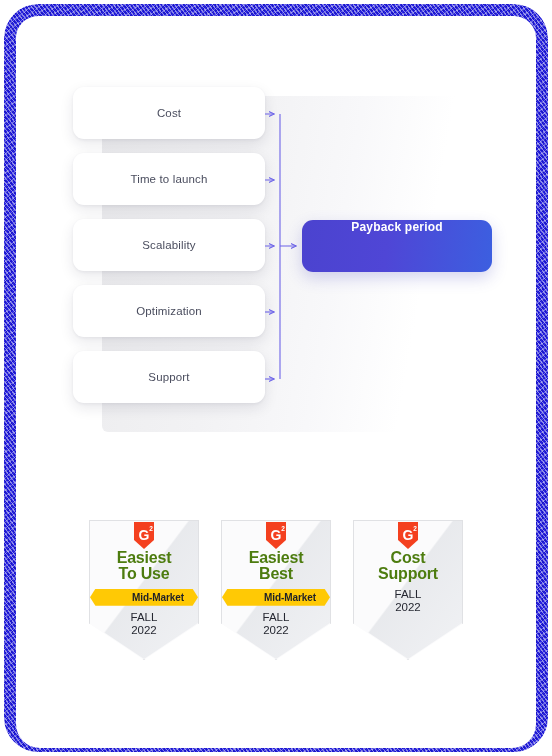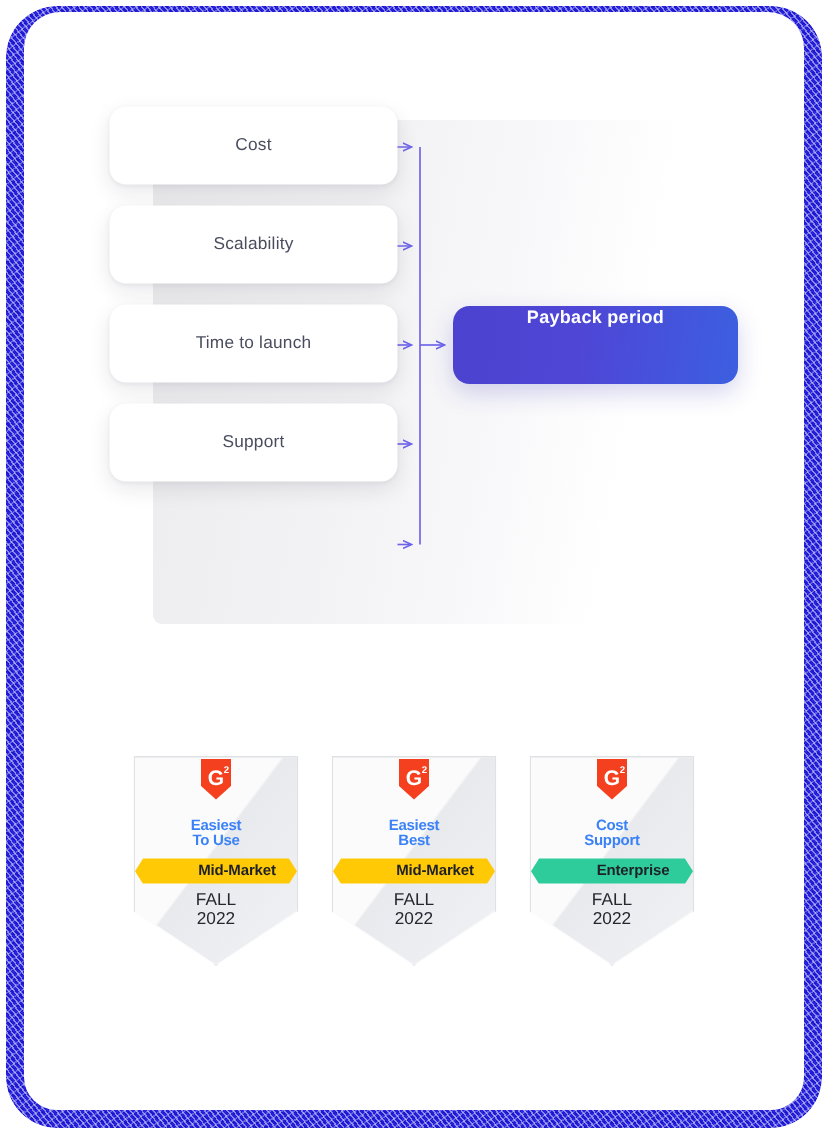--- a/index.html
+++ b/index.html
@@ -53,21 +53,21 @@
       repeating-linear-gradient(-38deg, rgba(255,255,255,.35) 0 1px, rgba(10,6,150,.5) 1px 2px, rgba(0,0,0,0) 2px 5px);
     mix-blend-mode: screen;
     opacity: .85;
     pointer-events: none;
   }
 
   
   .page {
     position: absolute;
     left: 16px;
-    top: 8px;
+    top: 24px;
     width: 520px;
     height: 724px;
     background: #ffffff;
     border-radius: 24px;
     overflow: hidden;
   }
 
   
   .diagram {
     position: absolute;
@@ -180,25 +180,25 @@
     align-items: center;
     z-index: 2;
   }
   .g2-logo {
     width: 24px;
     height: 28px;
     margin-top: 2px;
     position: relative;
   }
   .badge-title {
-    margin-top: 12px;
+    margin-top: 0;
     text-align: center;
-    font-size: 10px;
+    font-size: 16px;
     font-weight: bold;
-    color: #3b82f6;
+    color: #4d7c0f;
     line-height: 1.02;
     letter-spacing: -.2px;
   }
   .badge-title span { display: block; }
   .ribbon {
     position: relative;
     margin-top: 6px;
     width: 108px;
     height: 17px;
     display: flex;
@@ -240,24 +240,27 @@
 
     <div class="diagram">
 
       <div class="diagram-backdrop"></div>
 
       <div class="cards">
         <div class="card">
           <span class="card-label">Cost</span>
         </div>
         <div class="card">
+          <span class="card-label">Time to launch</span>
+        </div>
+        <div class="card">
           <span class="card-label">Scalability</span>
         </div>
         <div class="card">
-          <span class="card-label">Time to launch</span>
+          <span class="card-label">Optimization</span>
         </div>
         <div class="card">
           <span class="card-label">Support</span>
         </div>
       </div>
 
       <svg class="connector-svg" viewBox="0 0 520 400">
         <defs>
           <marker id="arrow" markerWidth="6" markerHeight="6" refX="5" refY="3" orient="auto" markerUnits="strokeWidth">
             <path d="M0,0.6 L5.4,3 L0,5.4" fill="none" stroke="#6c63e8" stroke-width="1"></path>
@@ -345,24 +348,20 @@
             <svg viewBox="0 0 24 28" width="24" height="28">
               <path d="M2,0 L22,0 L22,18 L12,27 L2,18 Z" fill="#f4401f"></path>
               <text x="12" y="17.5" font-family="'Liberation Sans',sans-serif" font-size="14" font-weight="bold" fill="#ffffff" text-anchor="middle">G</text>
               <text x="19" y="9" font-family="'Liberation Sans',sans-serif" font-size="6.5" font-weight="bold" fill="#ffffff" text-anchor="middle">2</text>
             </svg>
           </div>
           <div class="badge-title">
             <span>Cost</span>
             <span>Support</span>
           </div>
-          <div class="ribbon">
-            <div class="ribbon-bg" style="background:#2ecc9b"></div>
-            <span class="ribbon-text">Enterprise</span>
-          </div>
           <div class="badge-season">
             <span>FALL</span>
             <span>2022</span>
           </div>
         </div>
       </div>
 
     </div>
 
   </div>

